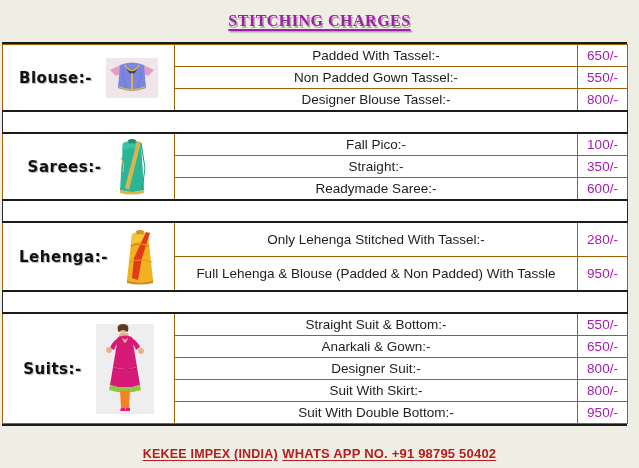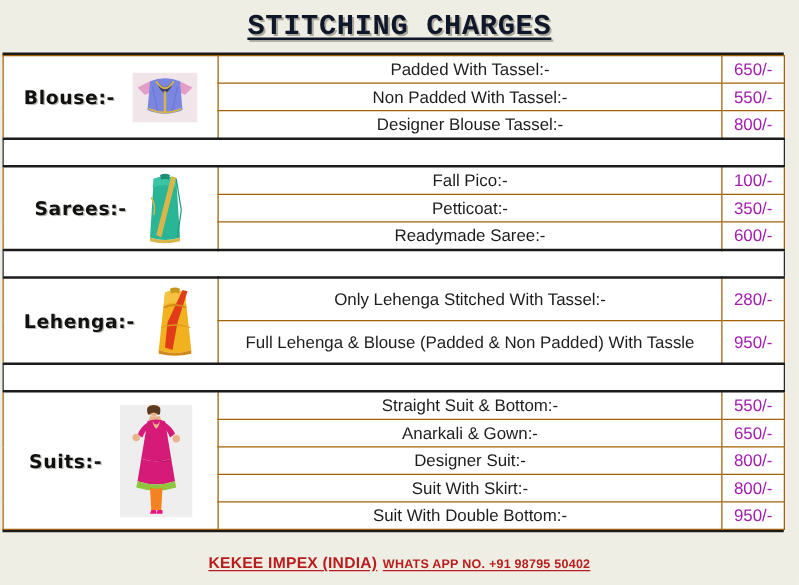--- a/index.html
+++ b/index.html
@@ -23,30 +23,30 @@
 
   
   .title-band {
     height: 42px;
     display: flex;
     align-items: center;
     justify-content: center;
     background: #efeee4;
   }
   .title-text {
-    font-size: 23px;
+    font-size: 16px;
     font-weight: bold;
     letter-spacing: 0.5px;
-    color: #0f172a;
+    color: #a21caf;
     text-decoration: underline;
     text-underline-offset: 3px;
     text-decoration-thickness: 2px;
     text-shadow: 1.5px 1.5px 0 rgba(90,85,70,0.45);
     white-space: nowrap;
-    font-family: Liberation Mono, monospace;
+    font-family: Liberation Serif, serif;
   }
 
   
   .table-wrap {
     margin: 0 12px 0 2px;
     border-top: 2px solid #1b1b1b;
     border-bottom: 2px solid #1b1b1b;
     background: #ffffff;
   }
   table.charges {
@@ -122,21 +122,21 @@
   }
   .footer-line {
     font-size: 12.5px;
     font-weight: bold;
     color: #b91c1c;
     letter-spacing: 0.2px;
     text-decoration: underline;
     text-underline-offset: 2px;
     display: inline-block;
   }
-  .footer-line.second { margin-top: 11px; font-size: 10px; }
+  .footer-line.second { margin-top: 11px; font-size: 13px; }
 
   
   .art { display: block; }
   .art-blouse  { width: 52px; height: 40px; }
   .art-saree   { width: 34px; height: 58px; }
   .art-lehenga { width: 36px; height: 58px; }
   .art-suit    { width: 58px; height: 90px; }
 </style>
 </head>
 <body>
@@ -172,21 +172,21 @@
                   <path d="M13 29 Q26 35 39 29" fill="none" stroke="#d6b449" stroke-width="1.4"></path>
                   <path d="M16 11 L20 30 M36 11 L32 30" stroke="#6a74cf" stroke-width="1" fill="none" opacity="0.7"></path>
                 </svg>
               </span>
             </div>
           </td>
           <td class="desc-cell">Padded With Tassel:-</td>
           <td class="price-cell">650/-</td>
         </tr>
         <tr>
-          <td class="desc-cell">Non Padded With Tassel:-</td>
+          <td class="desc-cell">Non Padded Gown Tassel:-</td>
           <td class="price-cell">550/-</td>
         </tr>
         <tr>
           <td class="desc-cell">Designer Blouse Tassel:-</td>
           <td class="price-cell">800/-</td>
         </tr>
 
         <tr class="spacer">
             <td colspan="3"></td>
           </tr>
@@ -206,21 +206,21 @@
                   <path d="M6 20 Q10 26 8 34" fill="none" stroke="#d9b64a" stroke-width="1.2"></path>
                   <path d="M13 2 Q17 0 21 2 L20 6 Q17 4 14 6 Z" fill="#1e8e76"></path>
                 </svg>
               </span>
             </div>
           </td>
           <td class="desc-cell">Fall Pico:-</td>
           <td class="price-cell">100/-</td>
         </tr>
         <tr>
-          <td class="desc-cell">Petticoat:-</td>
+          <td class="desc-cell">Straight:-</td>
           <td class="price-cell">350/-</td>
         </tr>
         <tr>
           <td class="desc-cell">Readymade Saree:-</td>
           <td class="price-cell">600/-</td>
         </tr>
 
         <tr class="spacer">
             <td colspan="3"></td>
           </tr>

